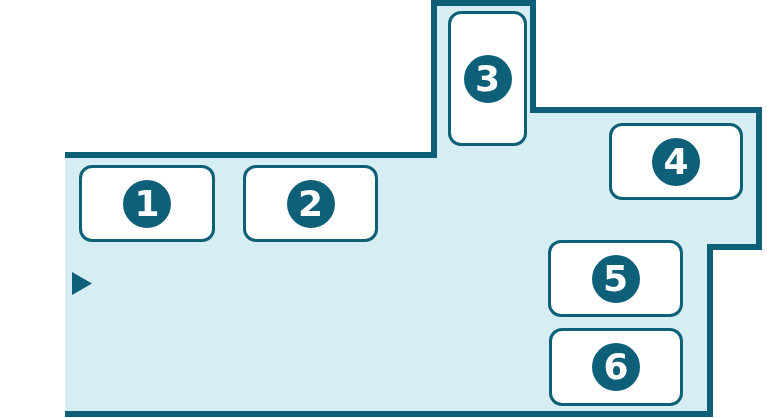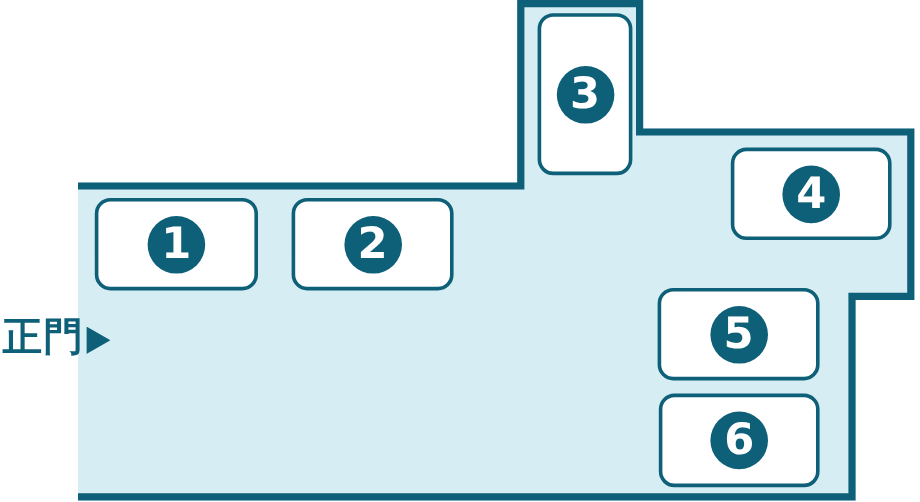--- a/index.html
+++ b/index.html
@@ -109,19 +109,18 @@
   </div>
 
   <div class="bldg" style="left:548px; top:240px; width:135px; height:77px;">
     <div class="badge">5</div>
   </div>
 
   <div class="bldg" style="left:549px; top:328px; width:134px; height:78px;">
     <div class="badge">6</div>
   </div>
 
-  <div class="gate">正門</div>
 
   <svg class="gate-arrow" width="20" height="23" viewBox="0 0 20 23" aria-hidden="true">
     <polygon points="0,0 20,11.5 0,23"></polygon>
   </svg>
 
 </div>
 
 </body></html>

